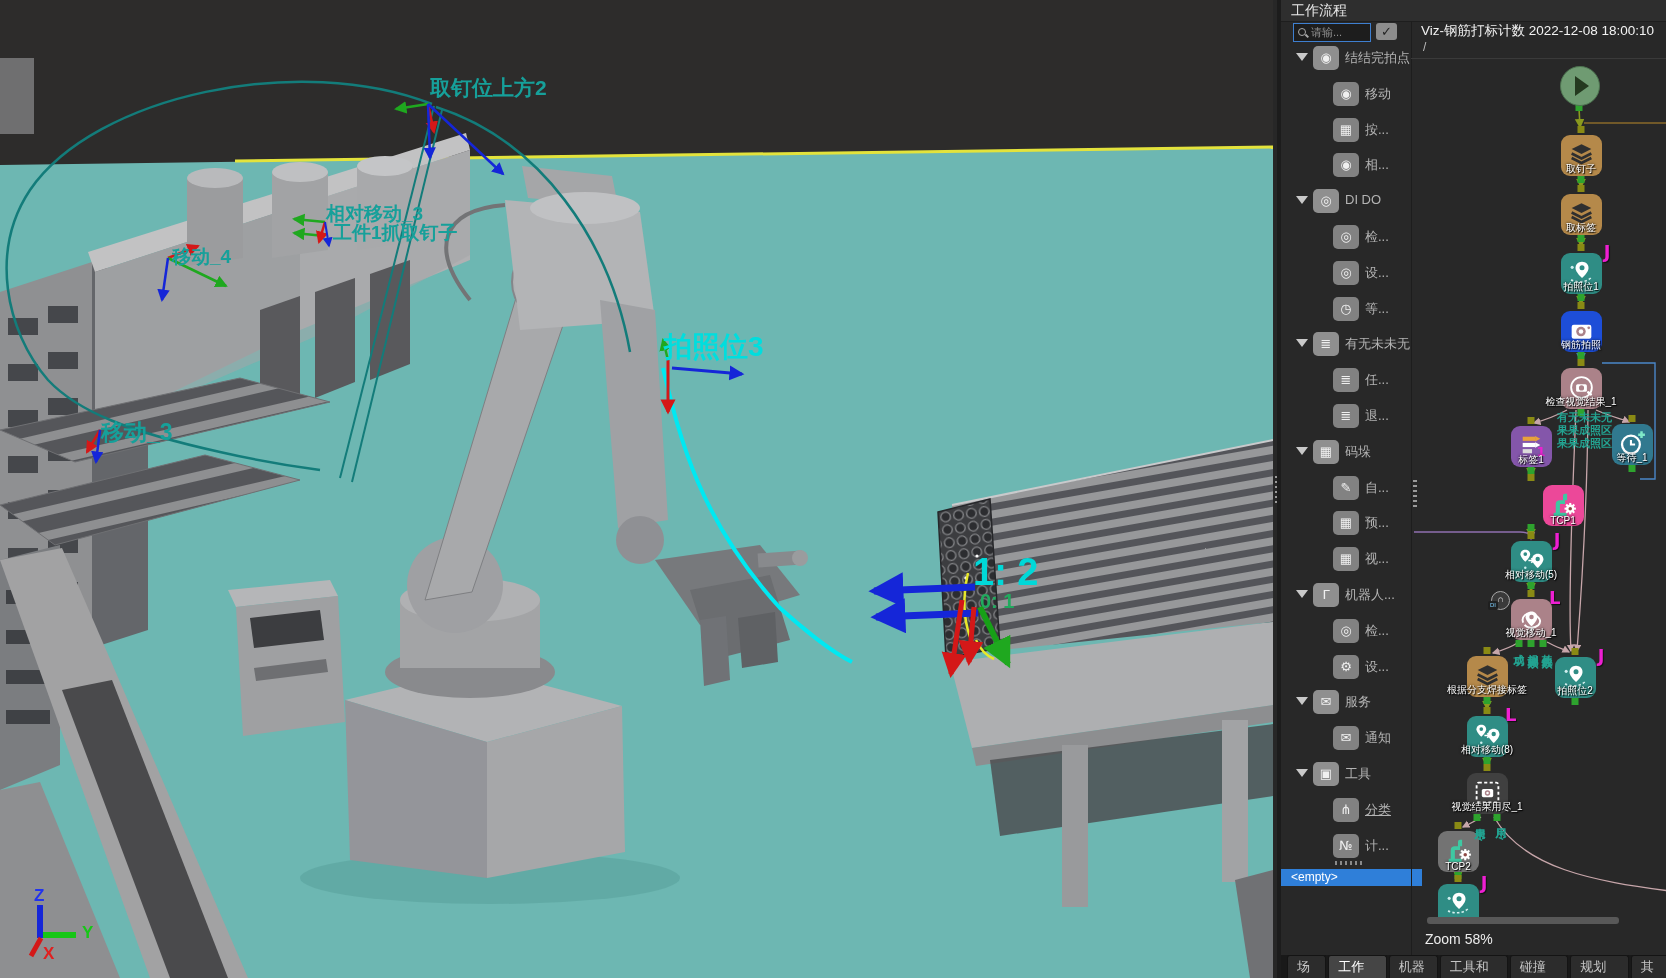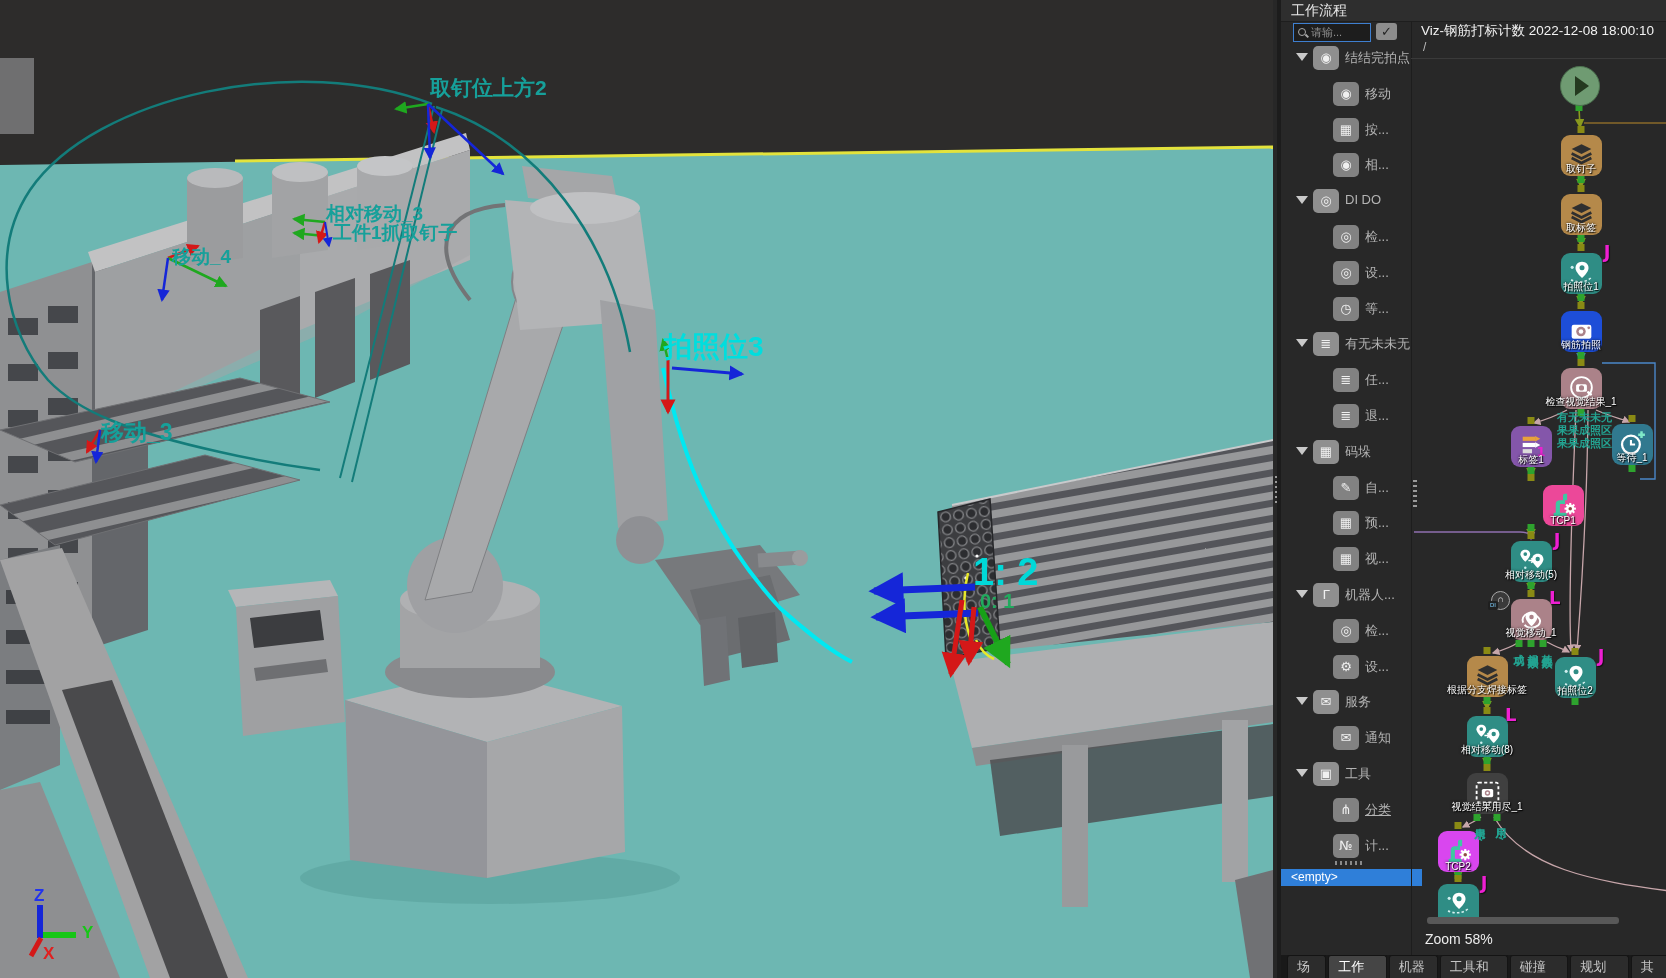--- a/index.html
+++ b/index.html
@@ -631,21 +631,21 @@
           </div>
           <div class="node" style="left: 55.5px; top: 713.5px; background: #404040;">
             <svg class="nicon" width="29" height="29" viewBox="0 0 28 28">
               <rect x="3.5" y="4.5" width="21" height="19" rx="2" stroke="#fff" stroke-width="1.8" stroke-dasharray="3,2.3" fill="none"></rect>
       <rect x="8.5" y="10.5" width="11" height="8" rx="1.5" fill="#fff"></rect>
       <circle cx="14" cy="14.5" r="2.6" fill="#ab8289"></circle>
               <circle cx="14" cy="14.5" r="1.2" fill="#fff"></circle>
             </svg>
             <span class="nlabel">视觉结果用尽_1</span>
           </div>
-          <div class="node" style="left: 26.5px; top: 771.5px; background: #d946ef;">
+          <div class="node" style="left: 26.5px; top: 771.5px; background: #737373;">
             <svg class="nicon" width="29" height="29" viewBox="0 0 28 28">
               <path d="M6.5,23 V14 Q6.5,10 10.5,10 H13.5 V5.5 Q13.5,3.5 15.5,3.5 H17.5 V10 H15.5 V13.5 H10.5 V23 Z" fill="#3ec8a2"></path>
       <rect x="4.5" y="22" width="12.5" height="3" fill="#3ec8a2"></rect>
       <g stroke="#fff" stroke-width="2">
                 <line x1="20.5" y1="12.5" x2="20.5" y2="23.5"></line>
                 <line x1="15" y1="18" x2="26" y2="18"></line>
                 <line x1="16.6" y1="14.1" x2="24.4" y2="21.9"></line>
                 <line x1="16.6" y1="21.9" x2="24.4" y2="14.1"></line>
               </g>
       <circle cx="20.5" cy="18" r="4" fill="#fff"></circle>

